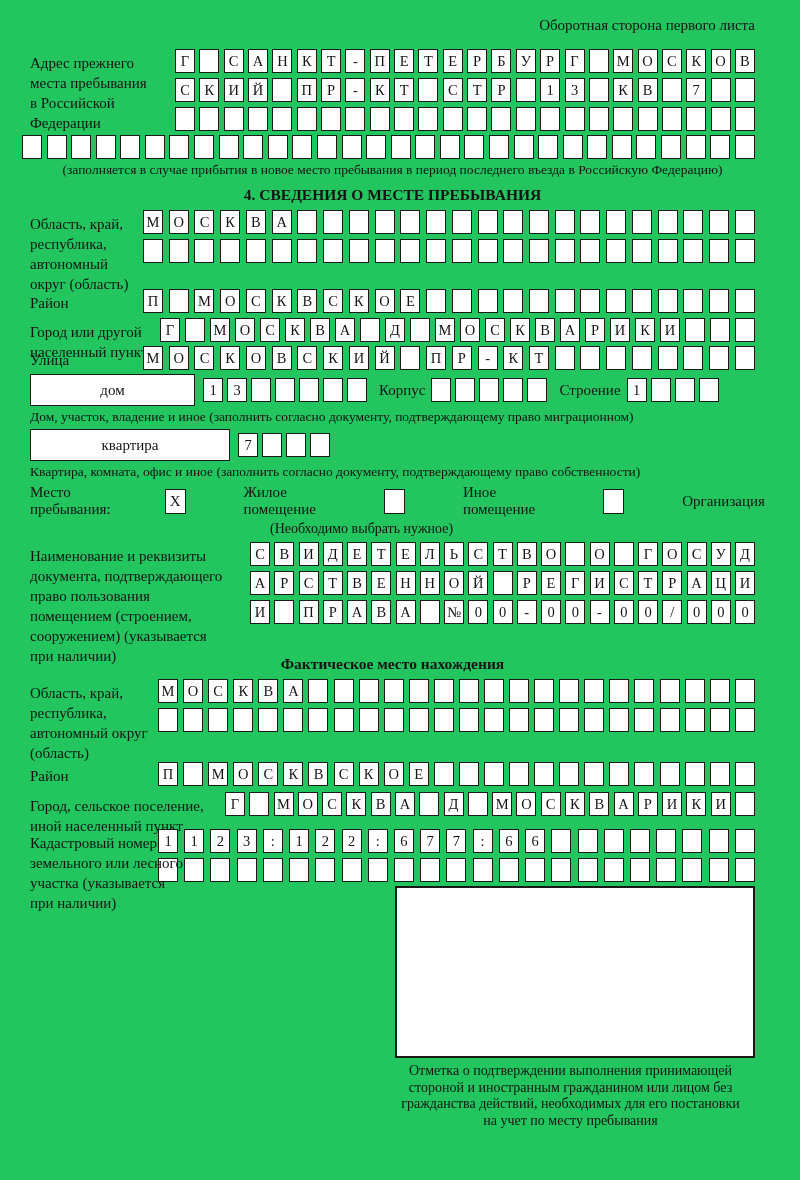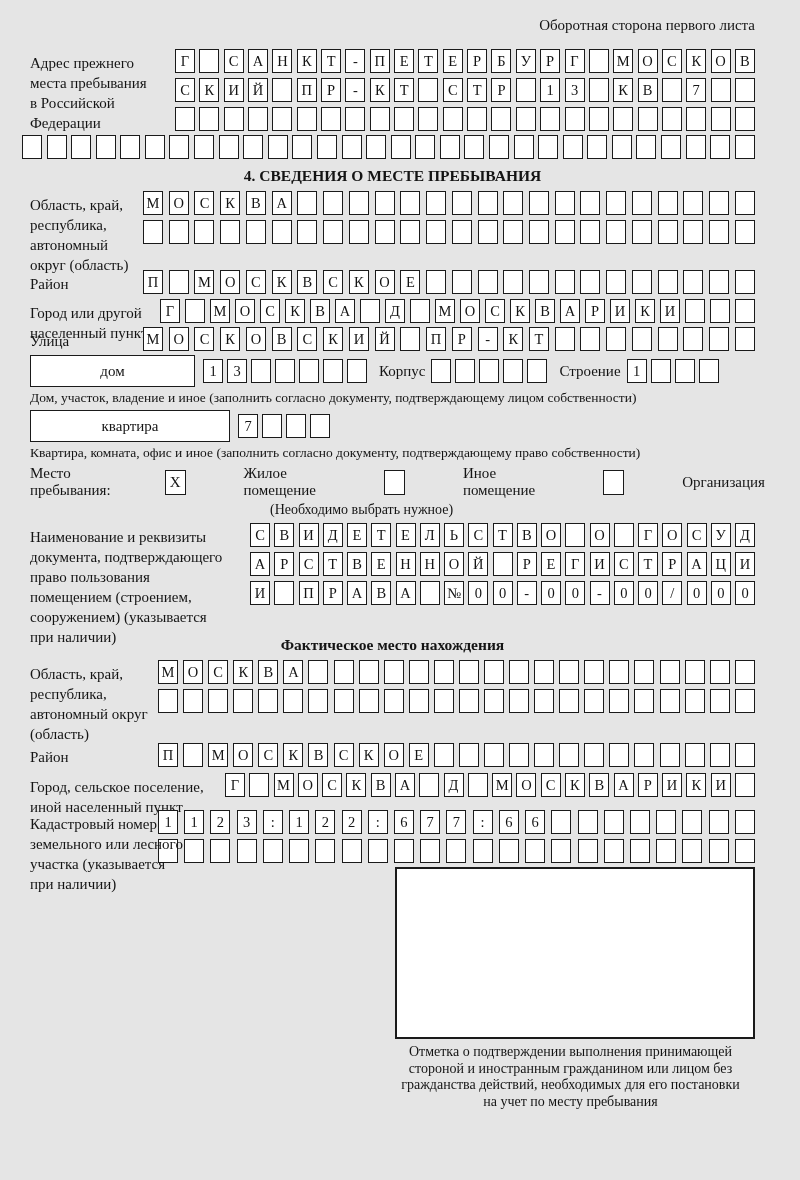--- a/index.html
+++ b/index.html
@@ -1,17 +1,17 @@
 <!DOCTYPE html>
 <html><head>
 <meta charset="utf-8">
 <style>
   html,body{margin:0;padding:0;background:#fff;}
   .page{width:800px;height:1180px;box-sizing:border-box;padding:16px 45px 0 30px;
-        font-family:"Liberation Serif","DejaVu Serif",serif;color:#141414;background:#e5e5e5;
+        font-family:"Liberation Serif","DejaVu Serif",serif;color:#141414;background:#22c55e;
         position:relative;overflow:hidden;}
   .header-note{text-align:right;font-size:15px;line-height:19px;margin-bottom:14px;}
   .frow{position:relative;}
   .flabel{position:absolute;left:0;top:4px;font-size:15px;line-height:20px;white-space:pre-line;}
   .cellcol{display:flex;flex-direction:column;gap:5px;}
   .cells{display:flex;}
   .fill{justify-content:space-between;}
   .compact{gap:4px;}
   .cell{box-sizing:border-box;flex:0 0 20px;width:20px;height:24px;border:1.6px solid #1a1a1a;
         display:flex;align-items:center;justify-content:center;font-size:14.5px;line-height:1;background:#fff;}
@@ -160,20 +160,21 @@
       <span class="cell"></span>
       <span class="cell"></span>
       <span class="cell"></span>
       <span class="cell"></span>
       <span class="cell"></span>
       <span class="cell"></span>
       <span class="cell"></span>
       <span class="cell"></span>
       <span class="cell"></span>
     </div>
+  <div class="caption center">(заполняется в случае прибытия в новое место пребывания в период последнего въезда в Российскую Федерацию)</div>
 
   <div class="sec-title">4. СВЕДЕНИЯ О МЕСТЕ ПРЕБЫВАНИЯ</div>
 
   <div class="frow">
     <div class="flabel" style="width:110px">Область, край,
 республика,
 автономный
 округ (область)</div>
     <div class="cellcol ml113">
       <div class="cells fill">
@@ -349,21 +350,21 @@
         <span class="cell"></span>
       </div>
     <div class="inline-label">Строение</div>
     <div class="cells compact">
         <span class="cell">1</span>
         <span class="cell"></span>
         <span class="cell"></span>
         <span class="cell"></span>
       </div>
   </div>
-  <div class="caption">Дом, участок, владение и иное (заполнить согласно документу, подтверждающему лицом собственности)</div>
+  <div class="caption">Дом, участок, владение и иное (заполнить согласно документу, подтверждающему право миграционном)</div>
 
   <div class="domrow mt2">
     <div class="wbox w200">квартира</div>
     <div class="gap8"></div>
     <div class="cells compact">
         <span class="cell">7</span>
         <span class="cell"></span>
         <span class="cell"></span>
         <span class="cell"></span>
       </div>

